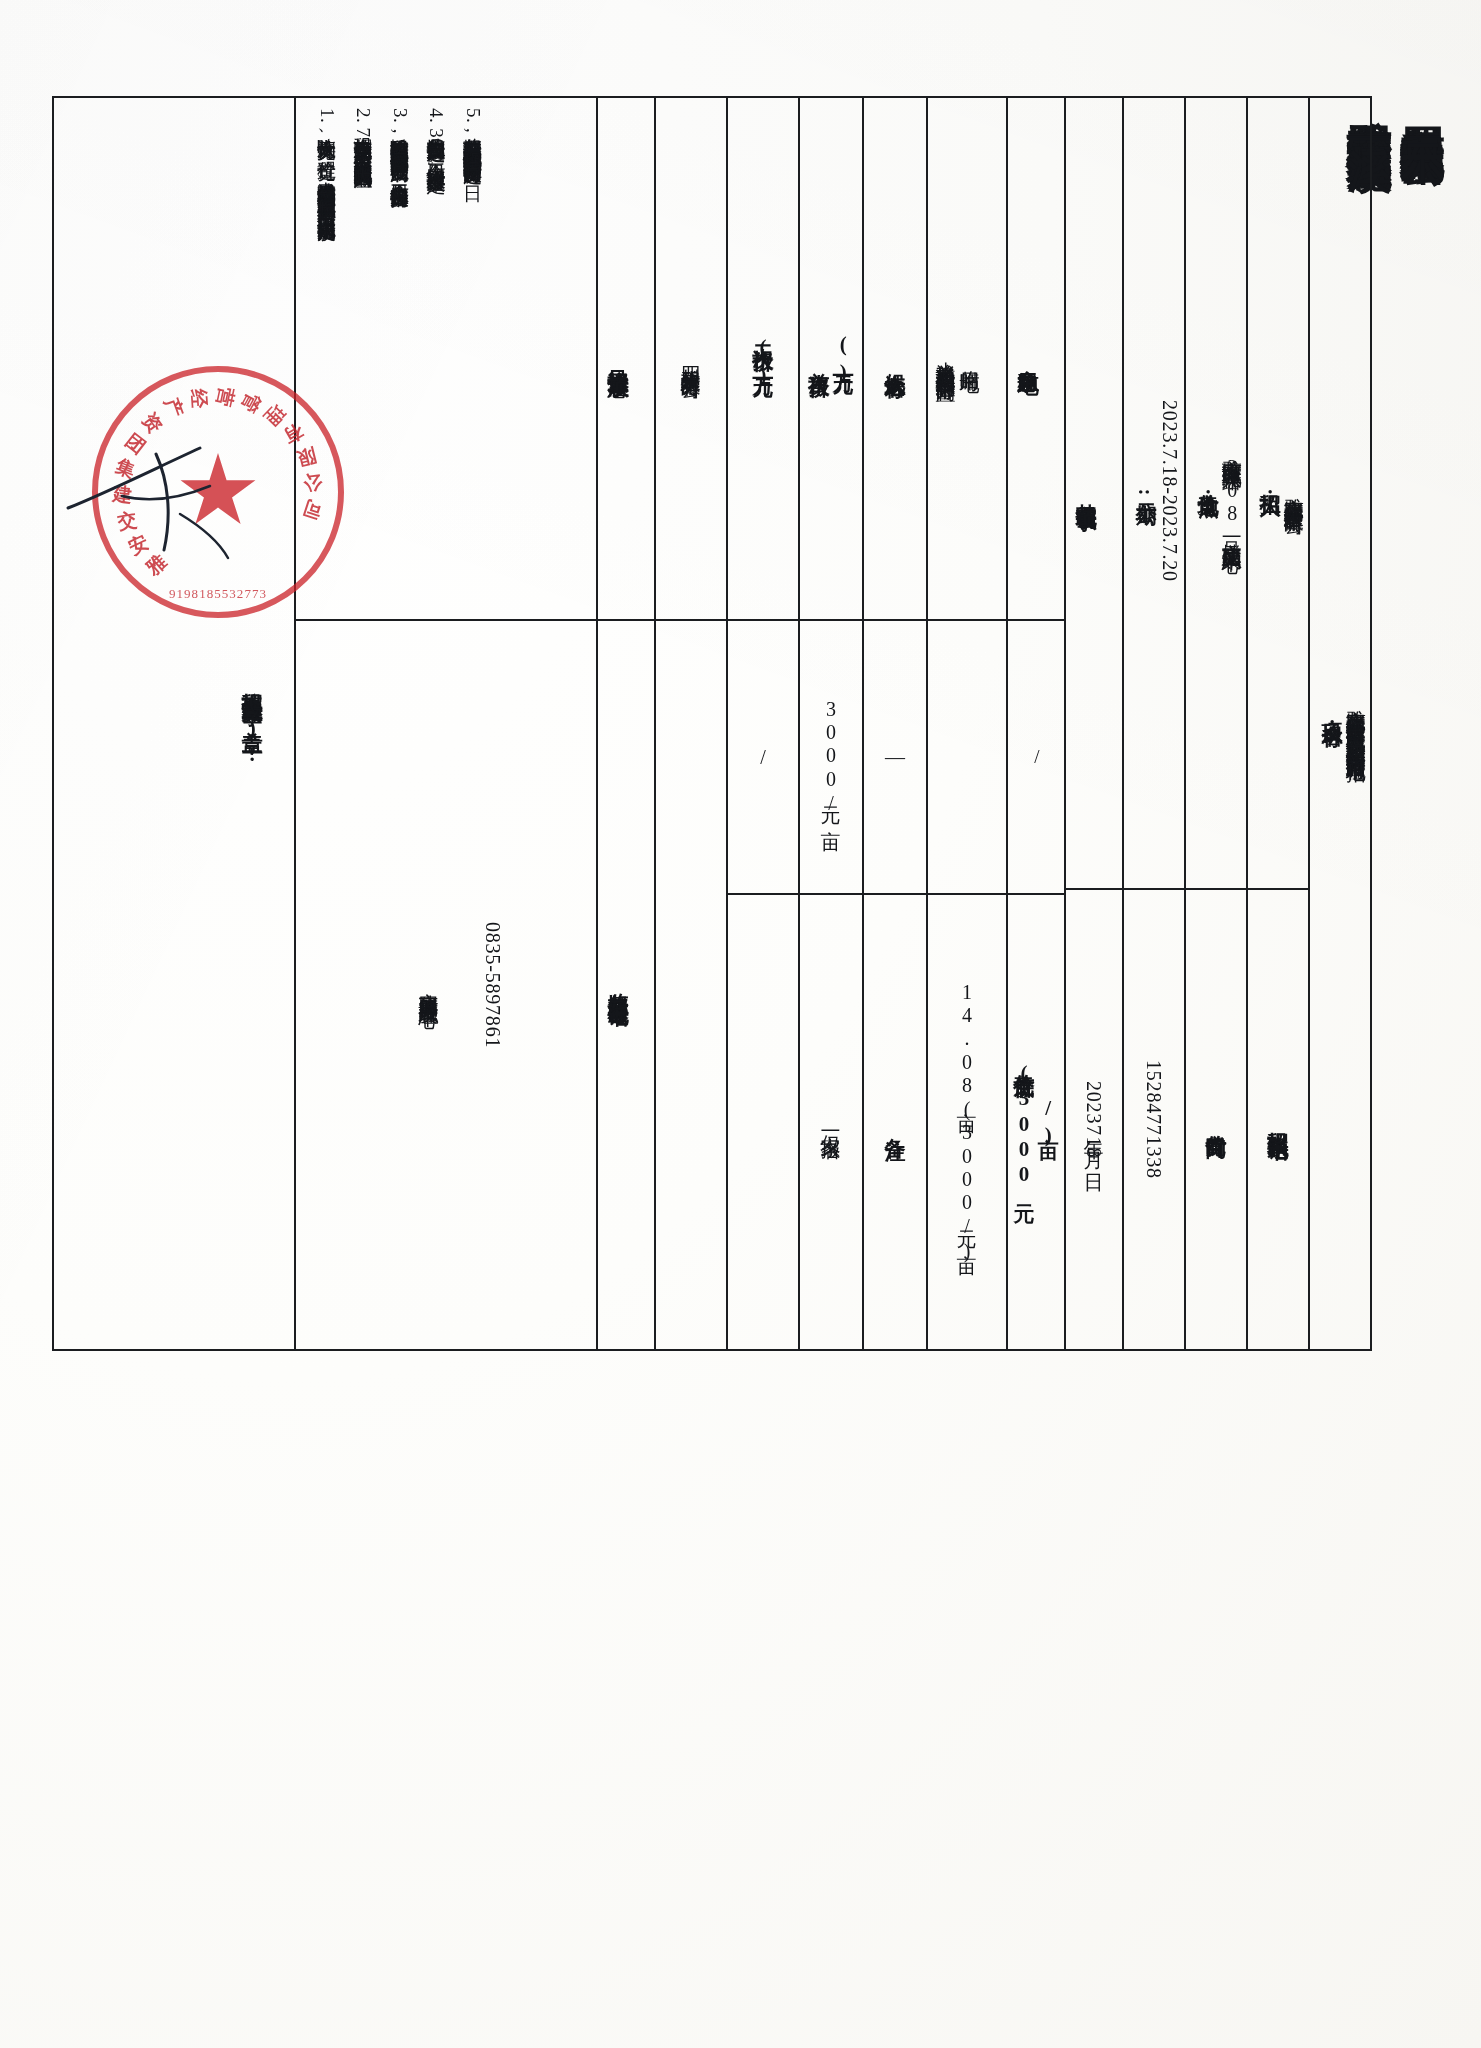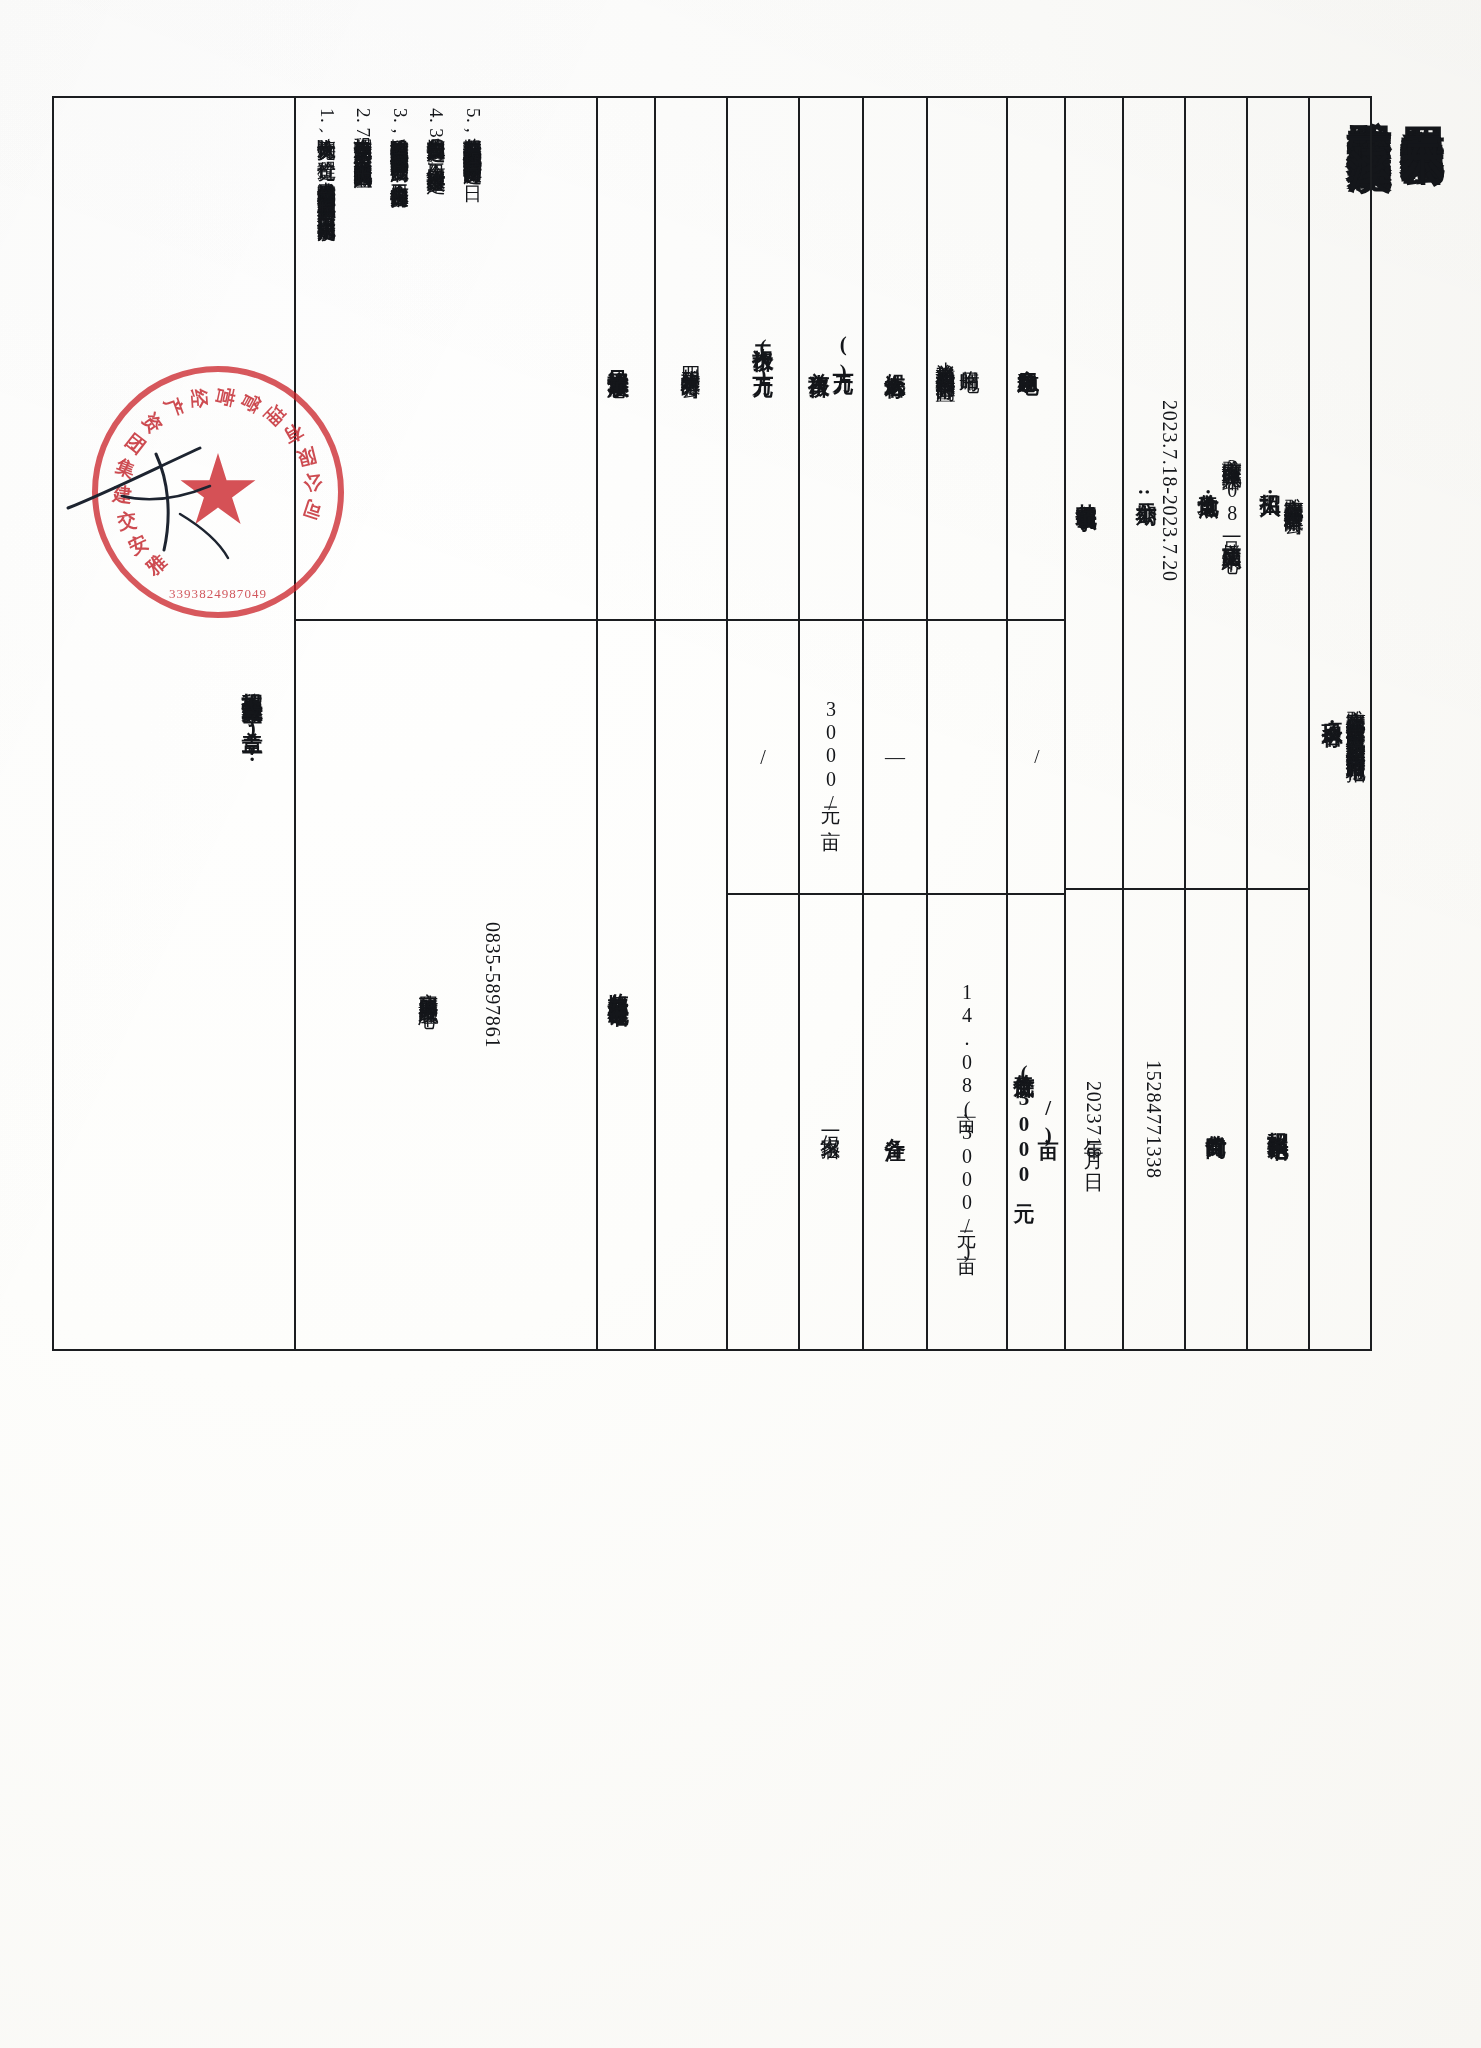--- a/index.html
+++ b/index.html
@@ -361,21 +361,21 @@
       <span class="st" style="transform:rotate(-20deg) translate(0,-104px) rotate(90deg)">产</span>
       <span class="st" style="transform:rotate(-4deg) translate(0,-104px) rotate(90deg)">经</span>
       <span class="st" style="transform:rotate(12deg) translate(0,-104px) rotate(90deg)">营</span>
       <span class="st" style="transform:rotate(28deg) translate(0,-104px) rotate(90deg)">管</span>
       <span class="st" style="transform:rotate(44deg) translate(0,-104px) rotate(90deg)">理</span>
       <span class="st" style="transform:rotate(60deg) translate(0,-104px) rotate(90deg)">有</span>
       <span class="st" style="transform:rotate(76deg) translate(0,-104px) rotate(90deg)">限</span>
       <span class="st" style="transform:rotate(92deg) translate(0,-104px) rotate(90deg)">公</span>
       <span class="st" style="transform:rotate(108deg) translate(0,-104px) rotate(90deg)">司</span>
     </div>
-    <div class="num">3393824987049</div>
+    <div class="num">9198185532773</div>
   </div>
 
   <div class="signature">
     <svg viewBox="0 0 230 150" fill="none">
       <path d="M8 78 C 48 62, 92 40, 140 18" stroke="#1d2430" stroke-width="3" stroke-linecap="round"></path>
       <path d="M96 24 C 108 50, 112 84, 104 120" stroke="#1d2430" stroke-width="3" stroke-linecap="round"></path>
       <path d="M62 66 C 86 72, 116 70, 150 56" stroke="#1d2430" stroke-width="2.5" stroke-linecap="round"></path>
       <path d="M120 84 C 140 96, 158 110, 168 128" stroke="#1d2430" stroke-width="2.5" stroke-linecap="round"></path>
     </svg>
   </div>

